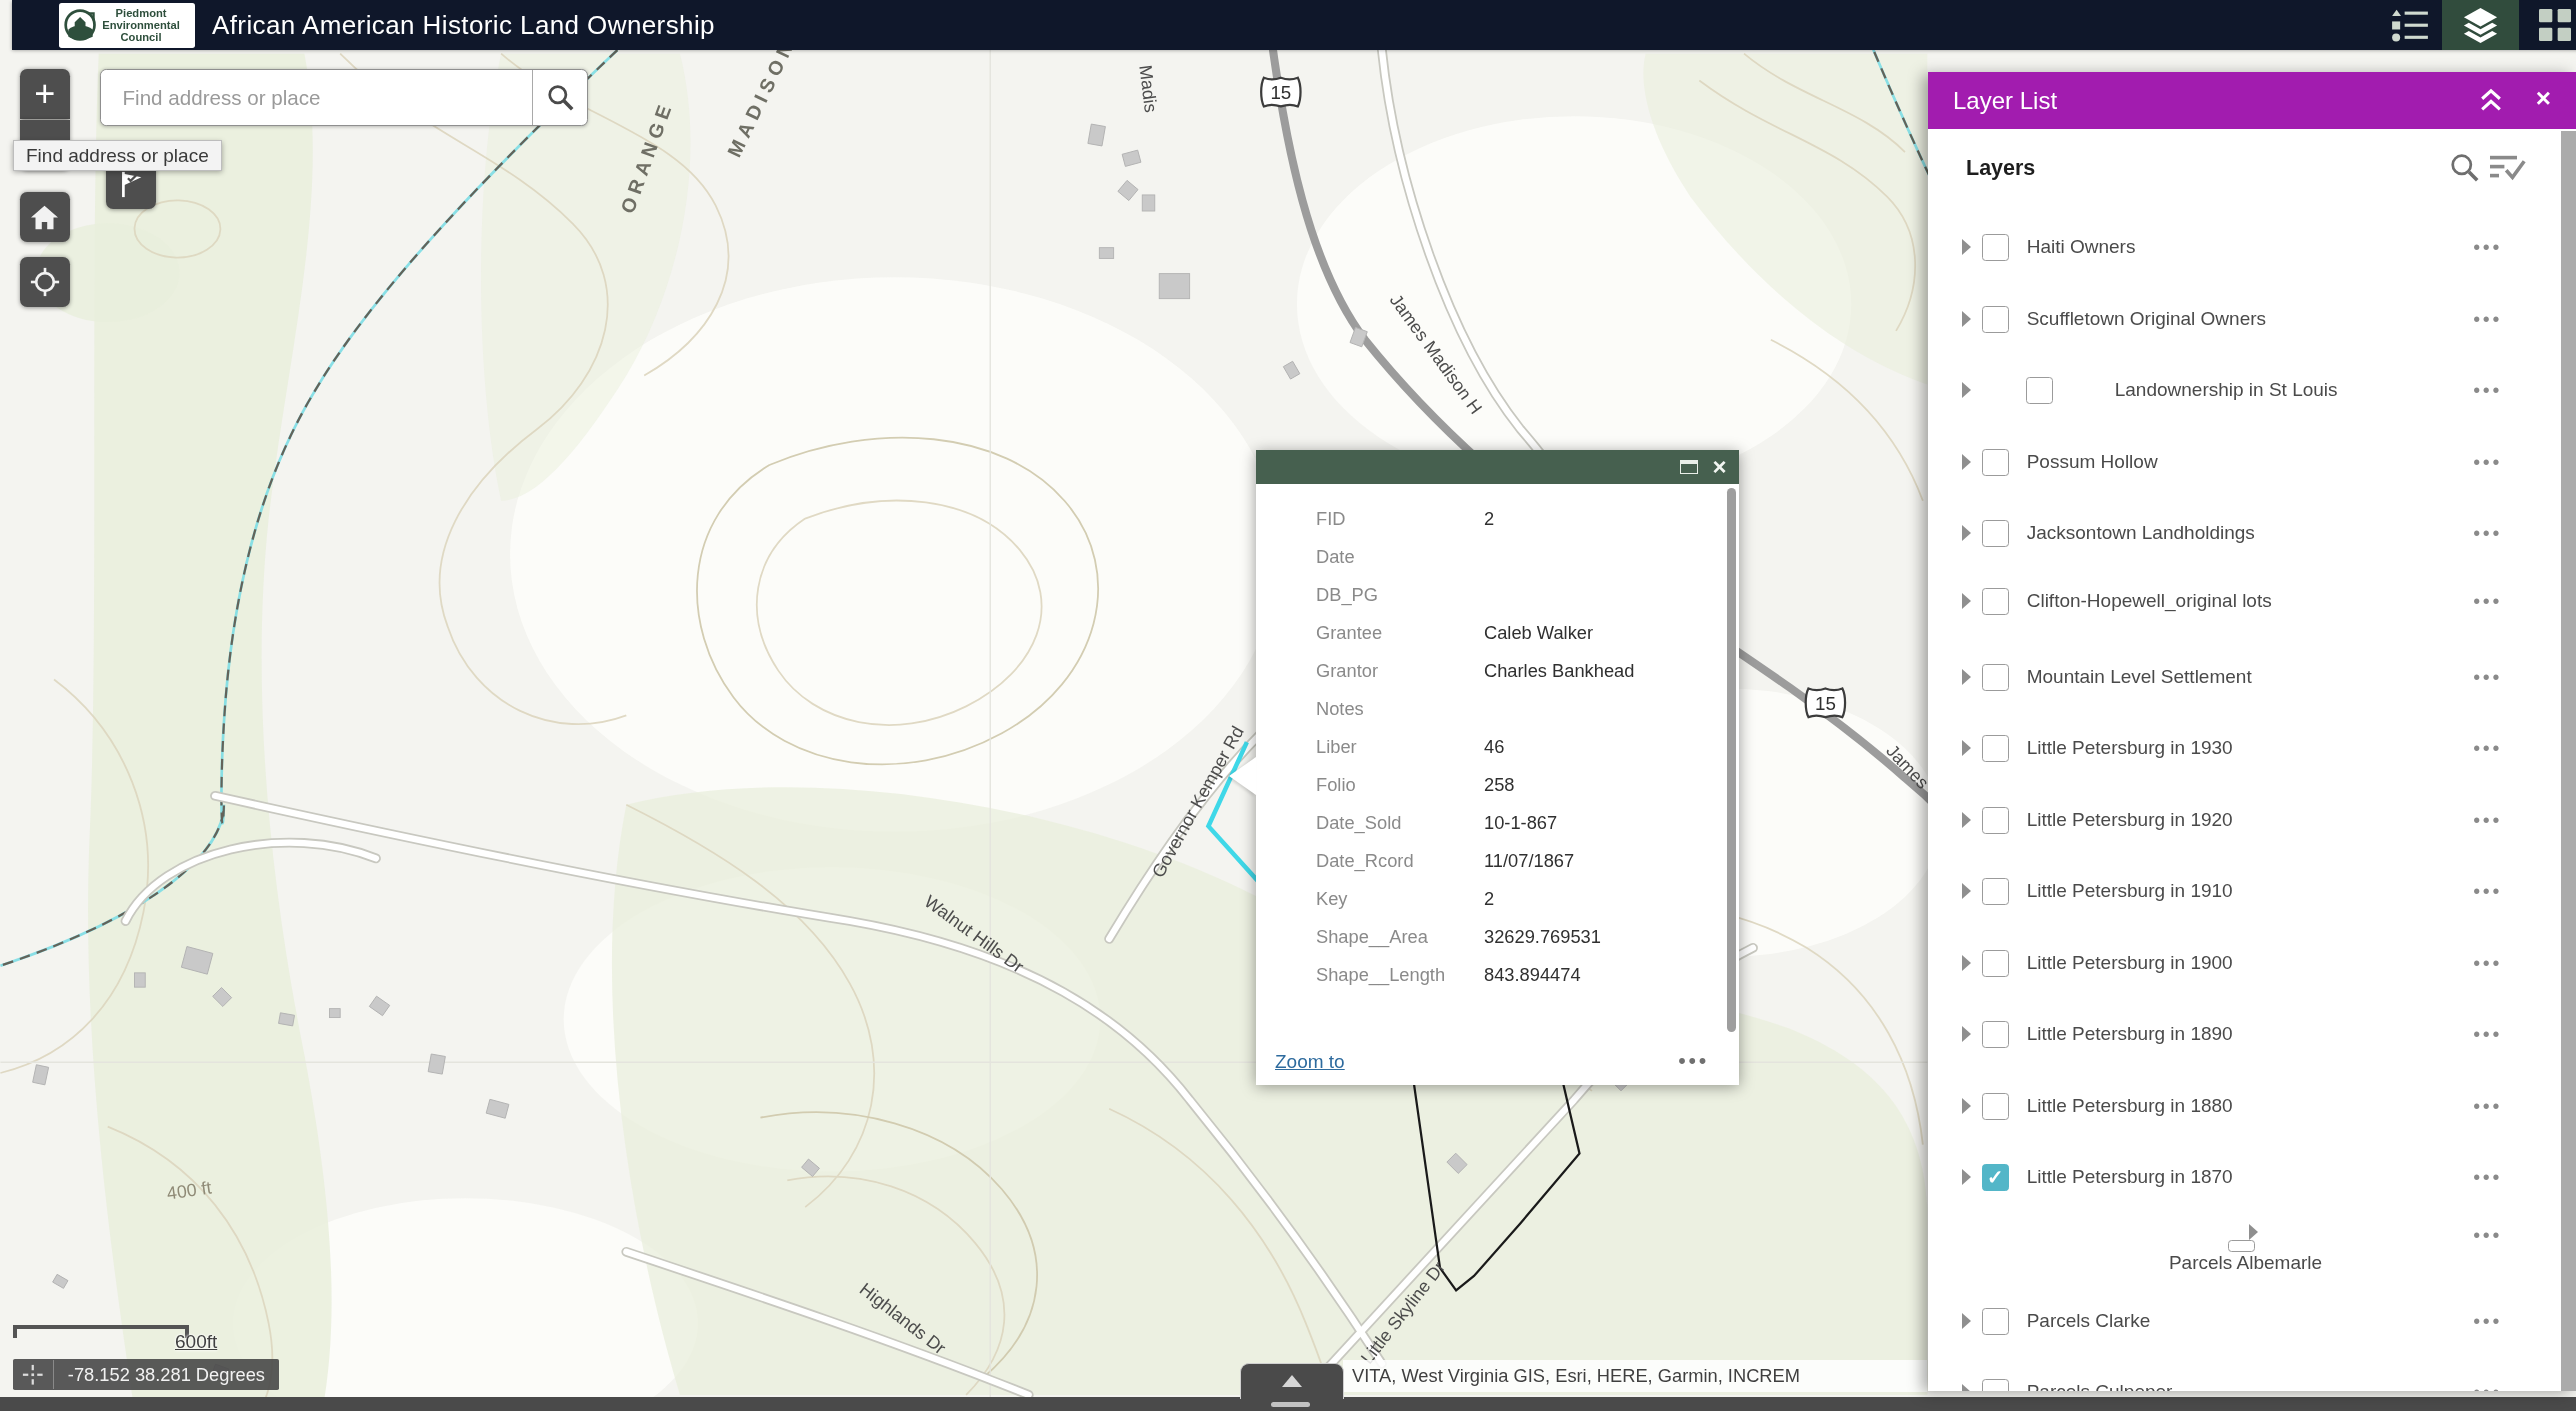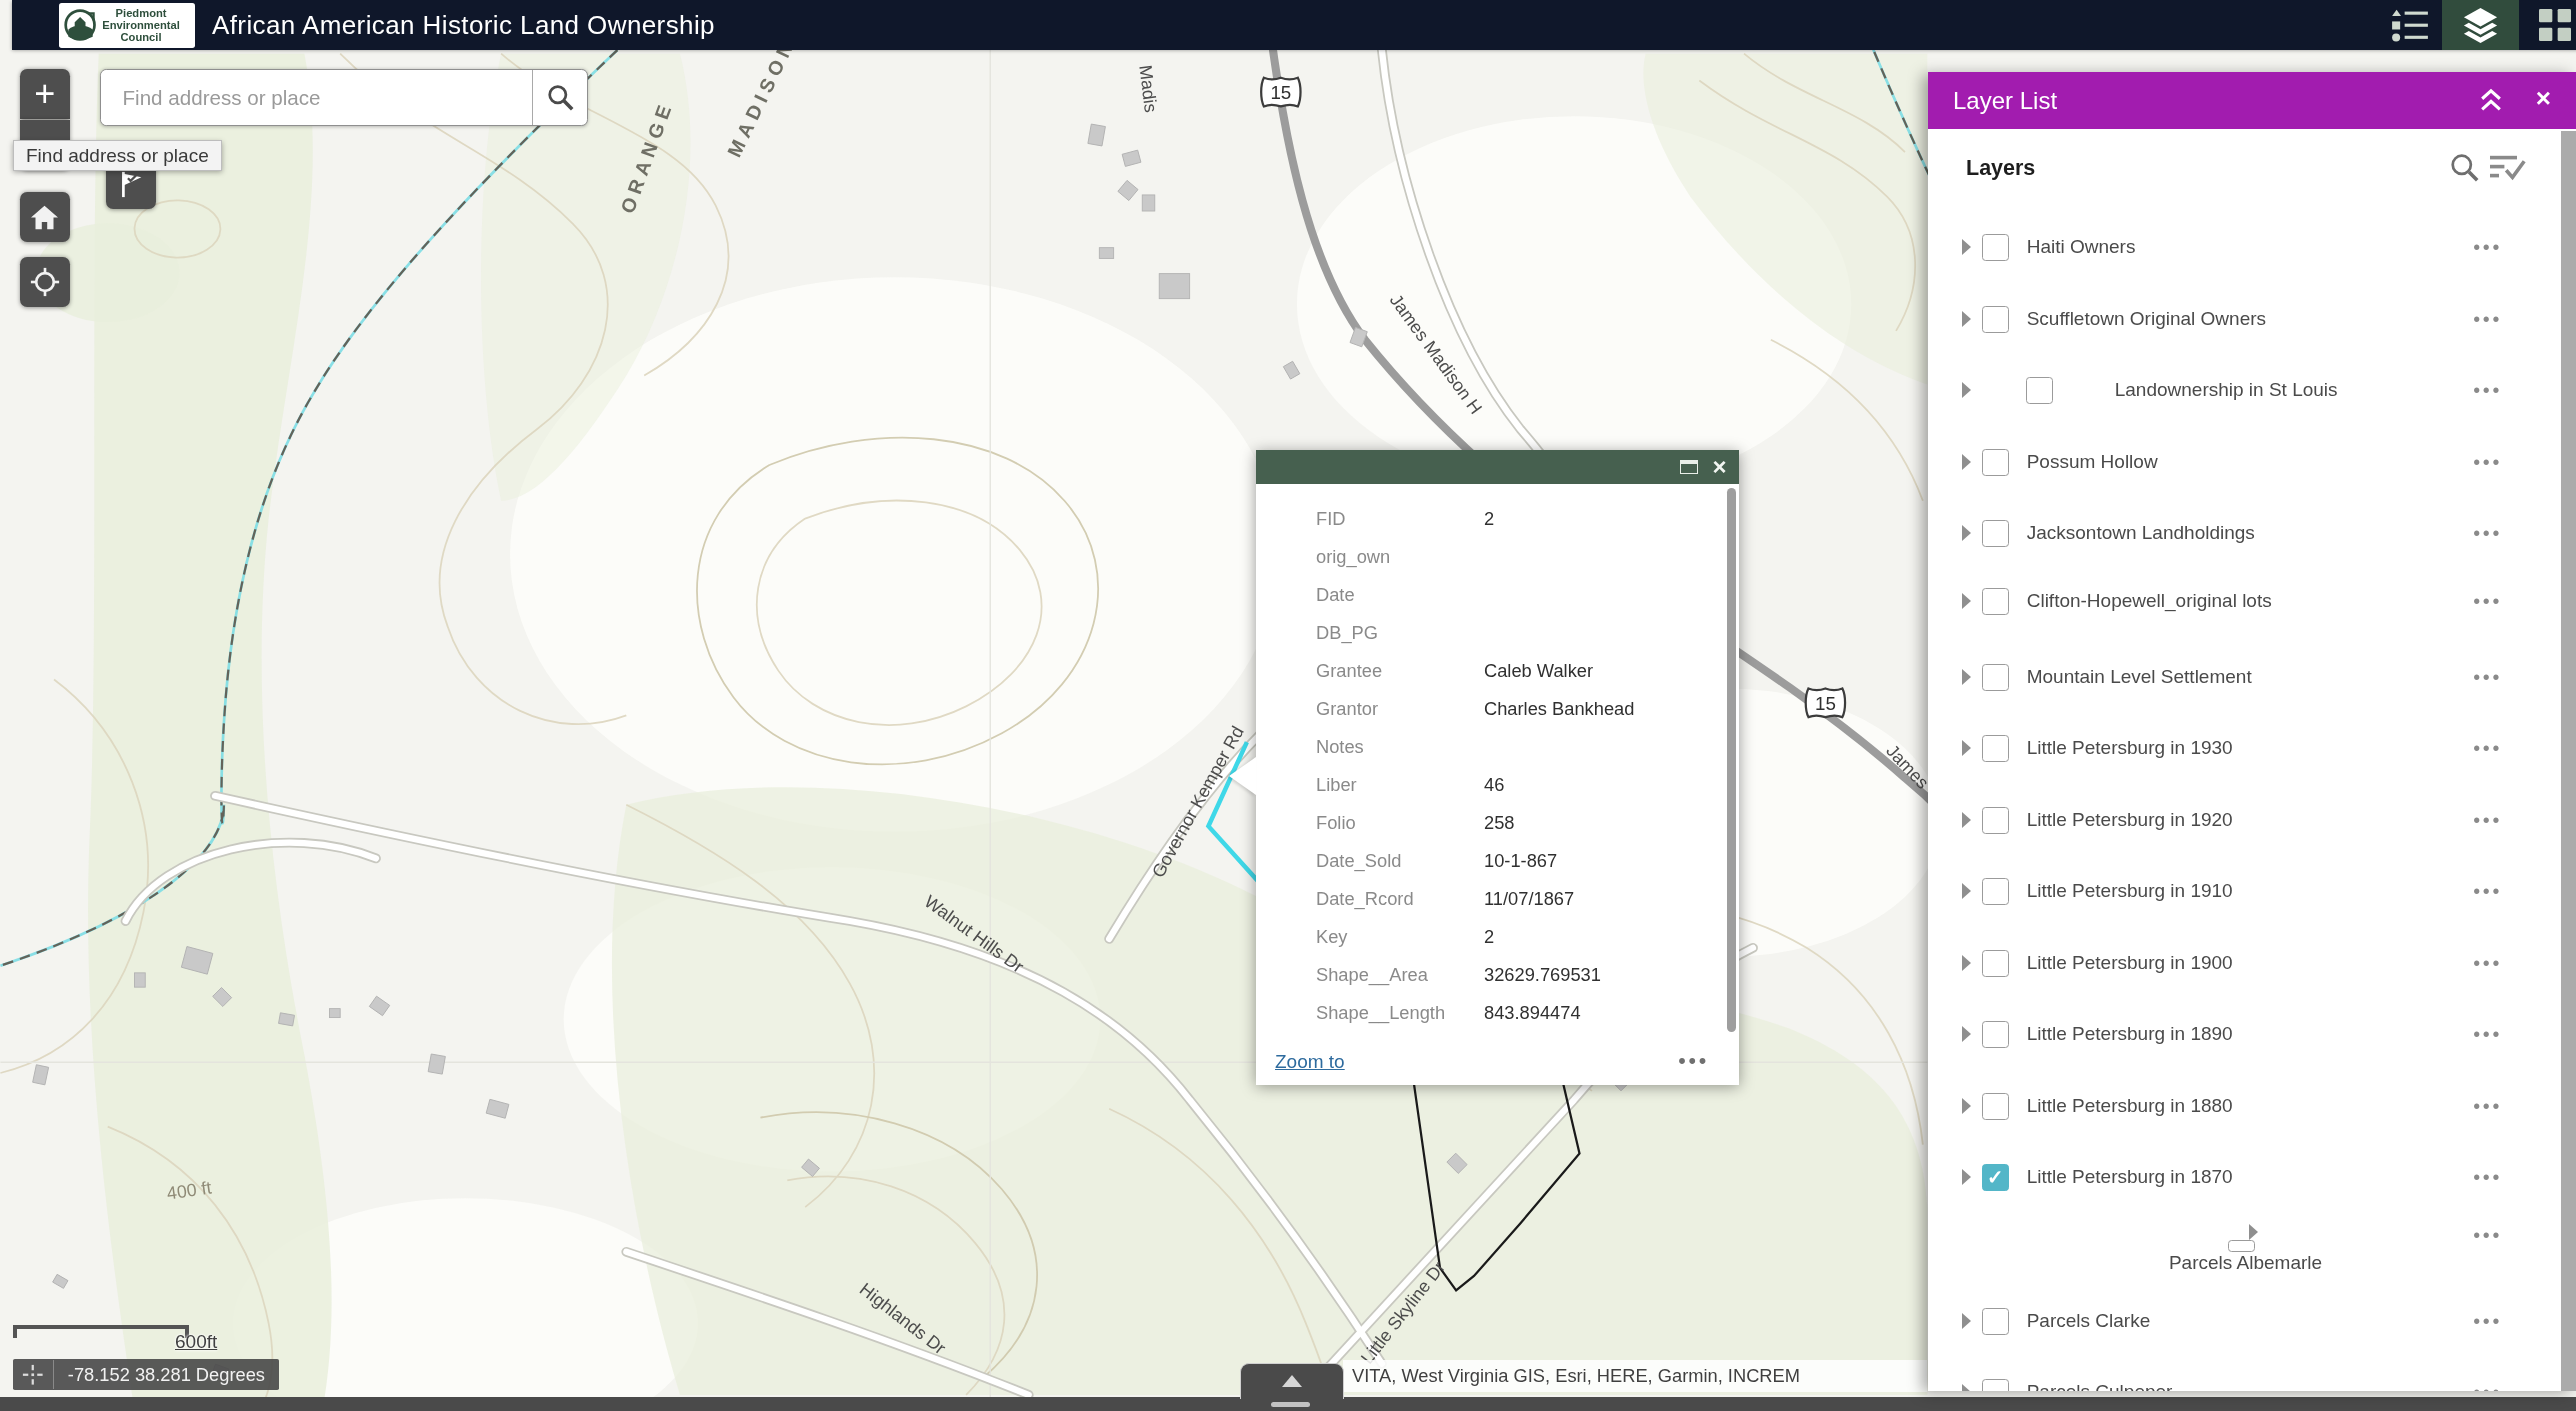--- a/index.html
+++ b/index.html
@@ -339,24 +339,20 @@
     <div id="popup-header">
       <div id="popup-max"></div>
       <div id="popup-close">×</div>
     </div>
     <div id="popup-fields">
         <div class="prow">
           <span class="plabel">FID</span>
           <span class="pvalue">2</span>
         </div>
         <div class="prow">
-          <span class="plabel">orig_own</span>
-          <span class="pvalue"></span>
-        </div>
-        <div class="prow">
           <span class="plabel">Date</span>
           <span class="pvalue"></span>
         </div>
         <div class="prow">
           <span class="plabel">DB_PG</span>
           <span class="pvalue"></span>
         </div>
         <div class="prow">
           <span class="plabel">Grantee</span>
           <span class="pvalue">Caleb Walker</span>

